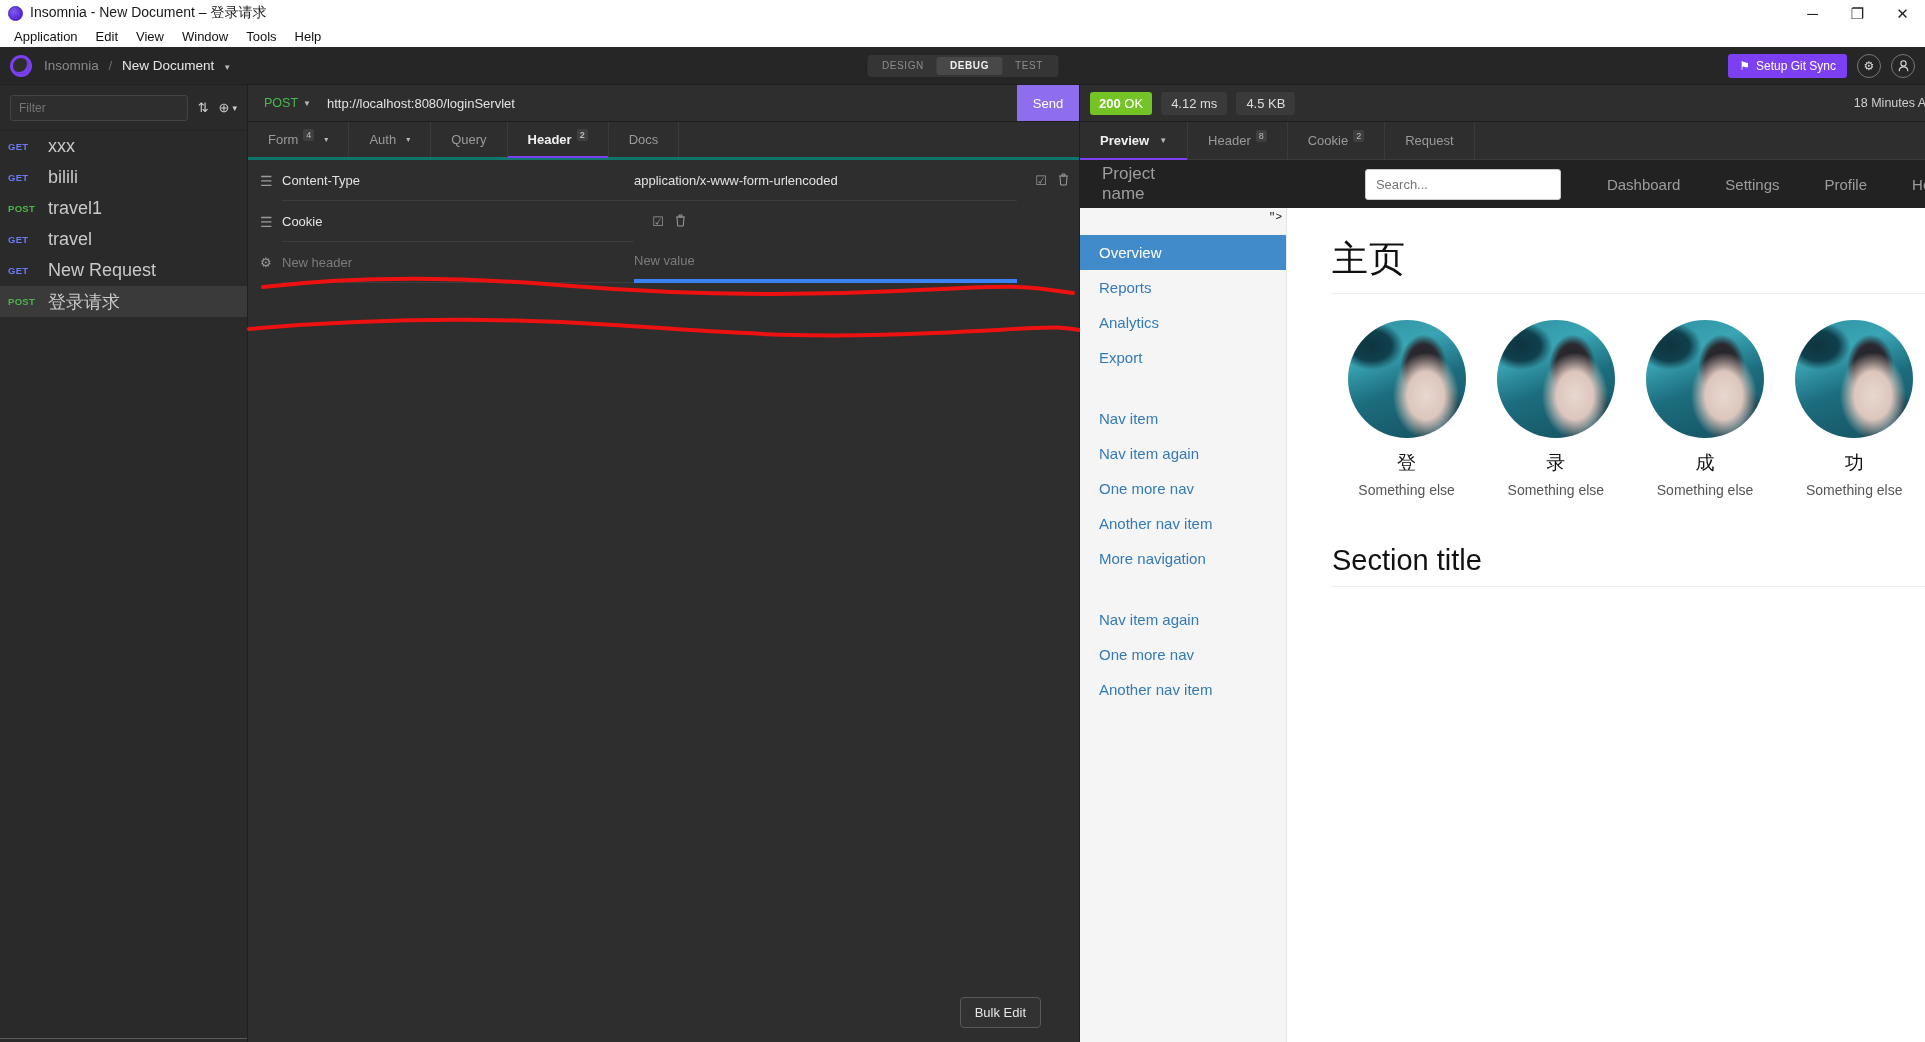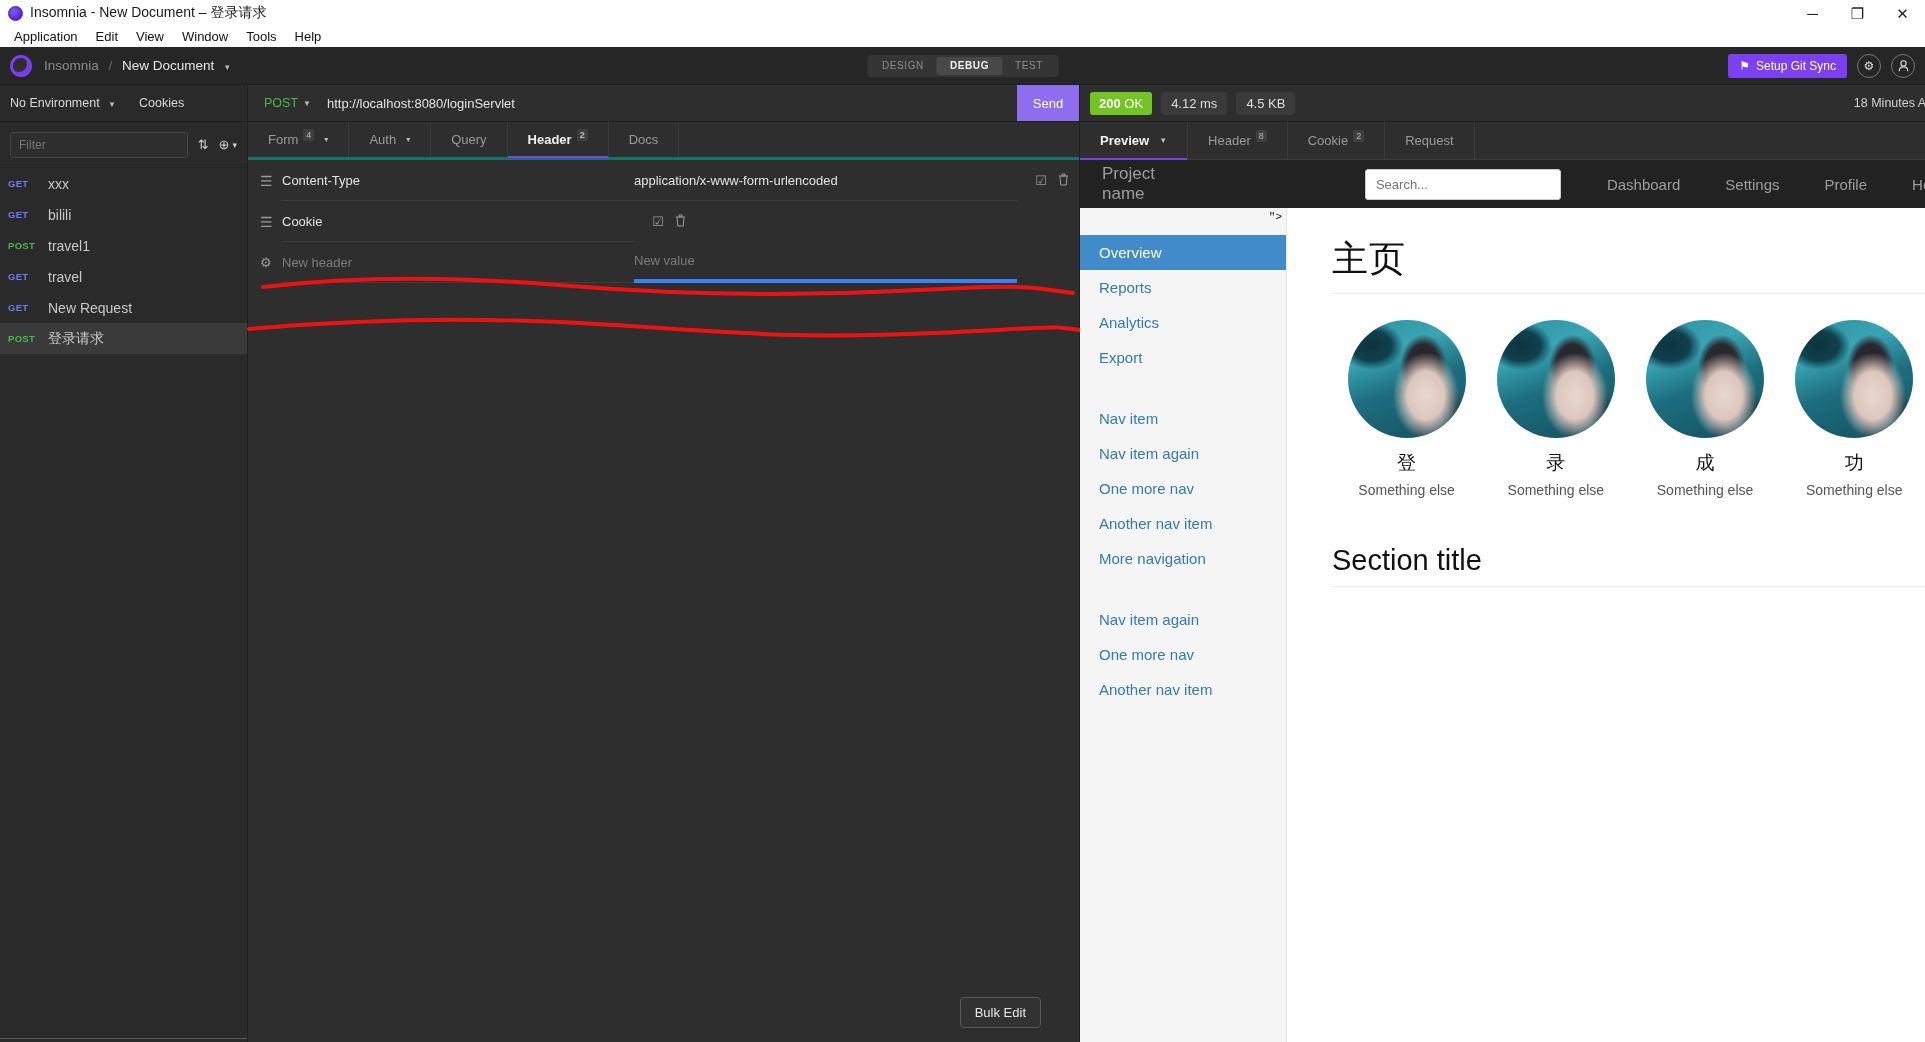--- a/index.html
+++ b/index.html
@@ -83,21 +83,21 @@
     color: #8a8a8a; font-size: 12px; padding: 0 8px; outline: none;
     font-family: "Liberation Sans", sans-serif;
   }
   .sort-icon, .plus-icon { color: #cfcfcf; font-size: 13px; display: flex; align-items: center; gap: 3px;}
   .req-list { flex: 1; overflow: hidden; }
   .req-row { height: 31px; display: flex; align-items: center; padding-left: 8px; }
   .req-row.active { background: #3a3a3a; }
   .req-method { font-size: 9.5px; font-weight: bold; width: 40px; flex: 0 0 40px; letter-spacing: .3px; }
   .m-get { color: #6b7cf5; }
   .m-post { color: #49b84b; }
-  .req-name { font-size: 14px; color: #c9c9c9; }
+  .req-name { font-size: 18px; color: #c9c9c9; }
   .sb-bottom { height: 4px; background: #2a2a2a; border-top: 1px solid #5b5b5b; margin: 0 0 0 0; }
 
   
   .request-pane { width: 832px; flex: 0 0 832px; background: #2e2e2e; display: flex; flex-direction: column; position: relative; border-right: 1px solid #1f1f1f;}
   .url-row { height: 37px; display: flex; align-items: center; border-bottom: 1px solid #1f1f1f; }
   .method-sel { font-size: 12.5px; color: #49b84b; padding: 0 6px 0 16px; display: flex; align-items: center; white-space: nowrap;}
   .url-text { font-size: 13px; color: #e2e2e2; padding-left: 10px; flex: 1; }
   .send-btn {
     width: 62px; align-self: stretch; background: #8e6dee; color: #fff; font-size: 13px;
     display: flex; align-items: center; justify-content: center;
@@ -221,27 +221,20 @@
           <circle cx="5.5" cy="3.4" r="2.6" fill="none" stroke="#ddd" stroke-width="1.1"></circle>
           <path d="M1.2 11.2c0-2.6 1.9-4.3 4.3-4.3s4.3 1.7 4.3 4.3" fill="none" stroke="#ddd" stroke-width="1.1"></path>
         </svg>
     </div>
   </div>
 </div>
 
 <div class="body-wrap">
 
   <div class="sidebar">
-    <div class="env-row">
-      <div class="env-name">
-        <span>No Environment</span>
-        <span class="caret">▼</span>
-      </div>
-      <div class="cookies-btn">Cookies</div>
-    </div>
 
     <div class="filter-row">
       <input class="filter-input" placeholder="Filter" style="">
       <div class="sort-icon">⇅</div>
       <div class="plus-icon">
         <span>⊕</span>
         <span style="font-size:9px">▾</span>
       </div>
     </div>
 

